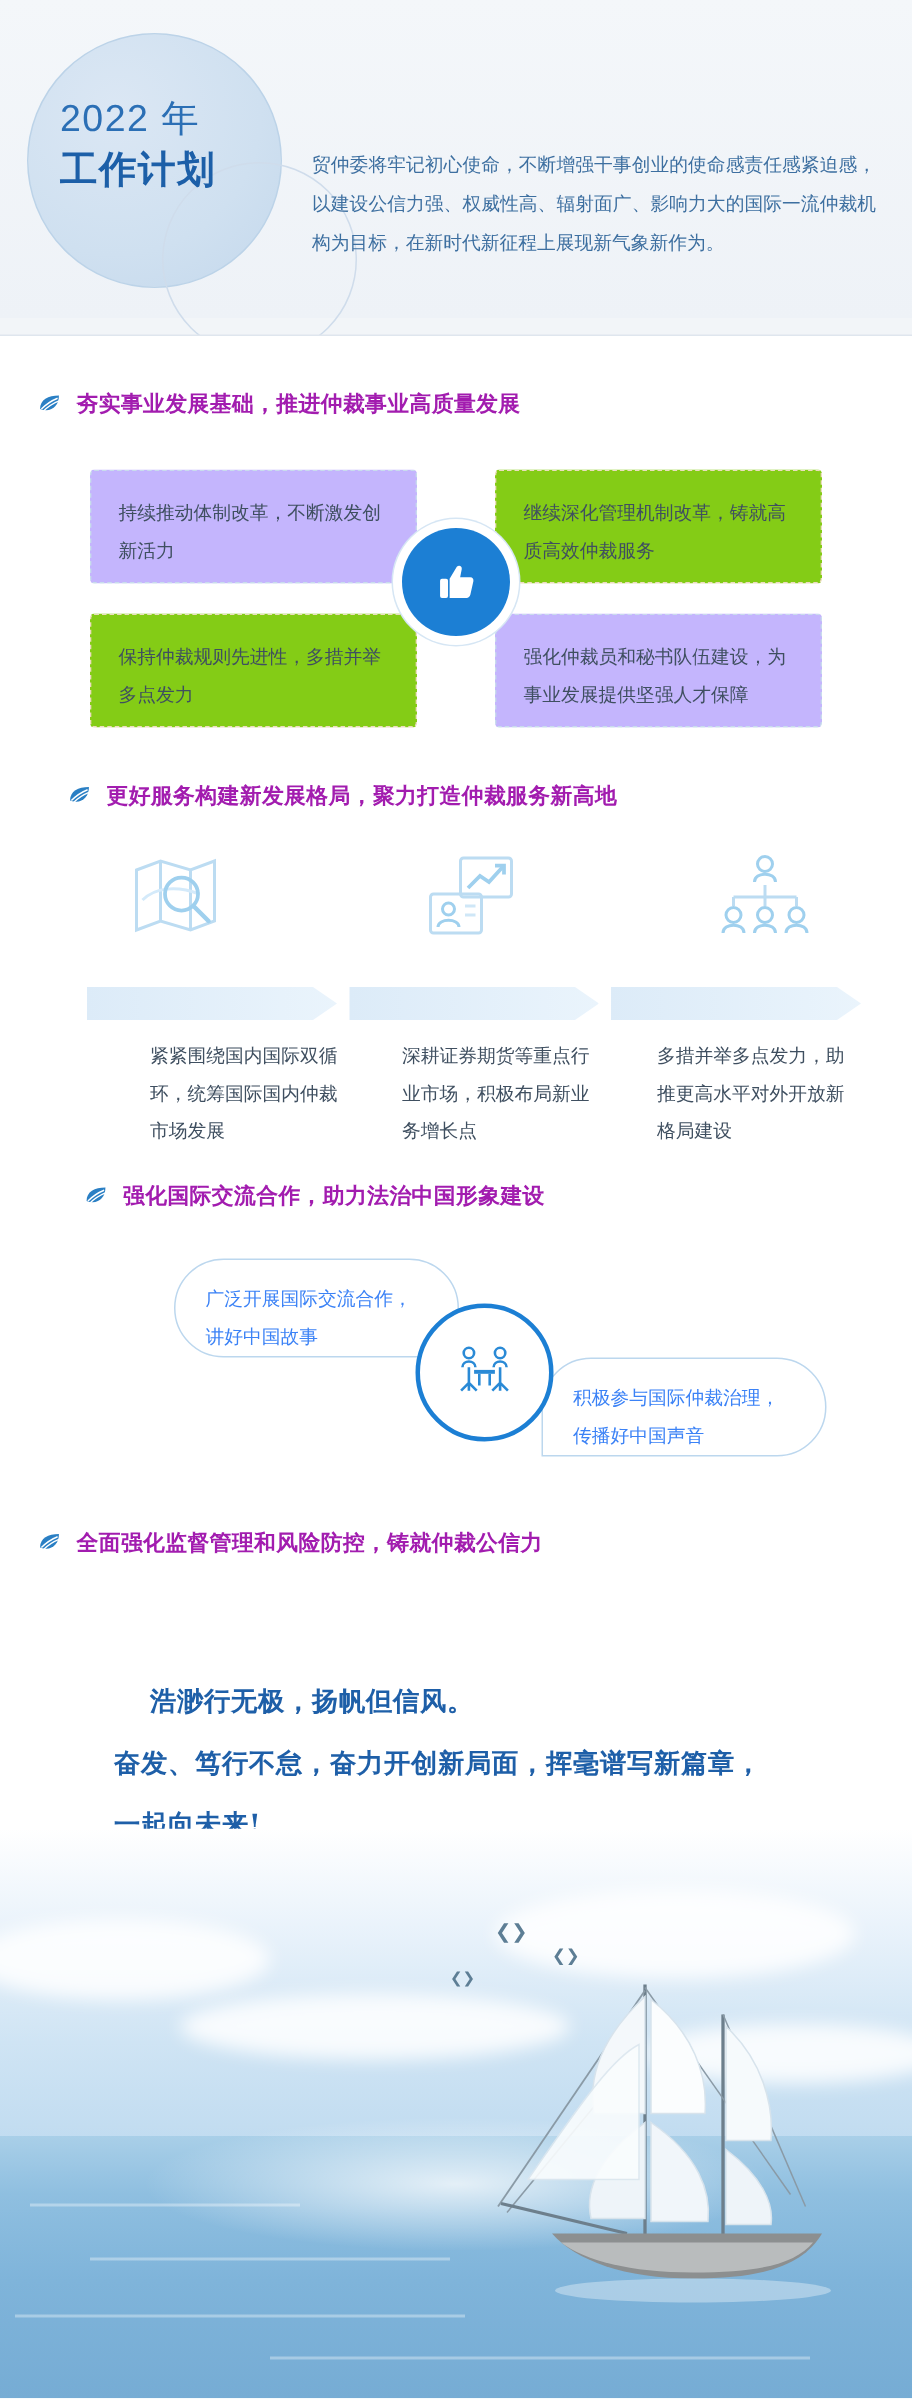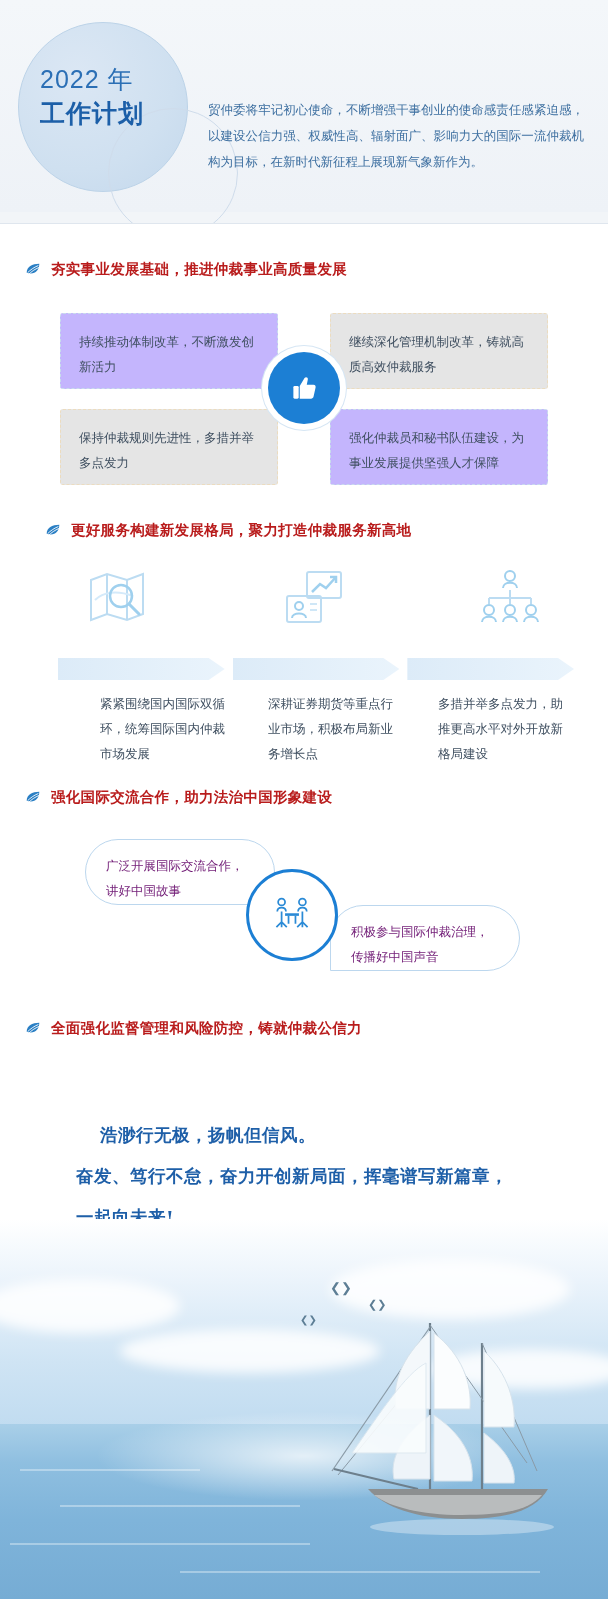--- a/index.html
+++ b/index.html
@@ -98,21 +98,21 @@
     gap: 9px;
     padding-left: 24px;
   }
   .sec-head .leaf {
     flex: 0 0 auto;
     width: 18px;
     height: 18px;
   }
   .sec-head .txt {
     font-size: 14.5px;
-    color: #b91c1c;
+    color: #a21caf;
     font-weight: 700;
     letter-spacing: .3px;
   }
 
   
   .b1 {
     position: relative;
     margin-top: 26px;
     height: 200px;
   }
@@ -122,21 +122,21 @@
     height: 76px;
     border: 1px dashed #cfd8e3;
     border-radius: 3px;
     box-sizing: border-box;
     padding: 16px 18px;
     font-size: 12.5px;
     line-height: 25px;
     color: #3f4f60;
   }
   .card.blue { background: #c4b5fd; border-color: #c8dcec; }
-  .card.cream { background: #e5e5e5; border-color: #ecdcbf; }
+  .card.cream { background: #84cc16; border-color: #ecdcbf; }
   .c1 { left: 60px; top: 8px; }
   .c2 { left: 330px; top: 8px; }
   .c3 { left: 60px; top: 104px; }
   .c4 { left: 330px; top: 104px; }
   .thumb-circle {
     position: absolute;
     left: 268px;
     top: 47px;
     width: 72px;
     height: 72px;
@@ -205,21 +205,21 @@
     position: relative;
     margin-top: 20px;
     height: 170px;
   }
   .bubble {
     position: absolute;
     box-sizing: border-box;
     border: 1px solid #bcd7ee;
     font-size: 12.5px;
     line-height: 25px;
-    color: #701a75;
+    color: #3b82f6;
     padding: 14px 20px;
     background: #ffffff;
   }
   .bub1 {
     left: 85px; top: 12px;
     width: 190px; height: 66px;
     border-radius: 34px 34px 0 34px;
   }
   .bub2 {
     left: 330px; top: 78px;
@@ -414,21 +414,21 @@
       </div>
 
       <div class="txt-row">
         <div class="txt-cell first">紧紧围绕国内国际双循环，统筹国际国内仲裁市场发展</div>
         <div class="txt-cell second">深耕证券期货等重点行业市场，积极布局新业务增长点</div>
         <div class="txt-cell third">多措并举多点发力，助推更高水平对外开放新格局建设</div>
       </div>
     </div>
   </div>
 
-  <div class="section" style="margin-top:10px;">
+  <div class="section" style="margin-top:10px;margin-left:31px;">
     <div class="sec-head">
       <span class="leaf">
         <svg viewBox="0 0 20 20" width="18" height="18">
           <path d="M3 13 C3 6, 9 3, 17 3 C17 11, 11 16, 3 13 Z" fill="#2a7fc4"></path>
           <path d="M4 13 C7 10, 11 7, 16 5" stroke="#ffffff" stroke-width="1" fill="none"></path>
           <path d="M5 15 C8 12, 12 9, 17 7" stroke="#ffffff" stroke-width="1" fill="none"></path>
         </svg>
       </span>
       <span class="txt">强化国际交流合作，助力法治中国形象建设</span>
     </div>

